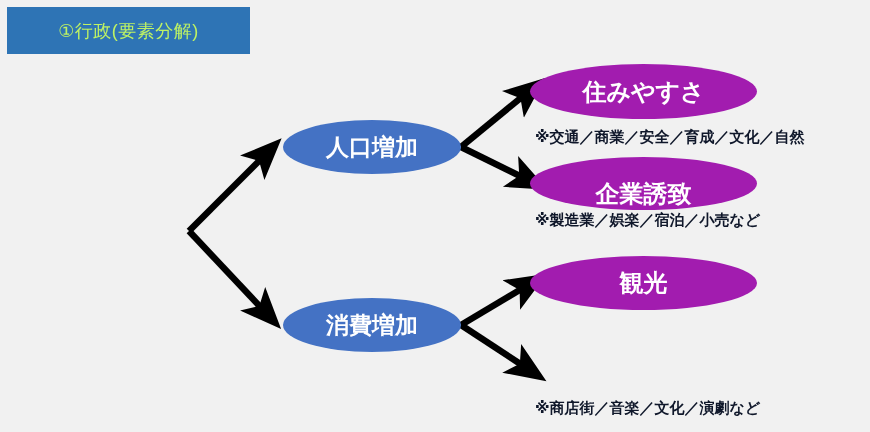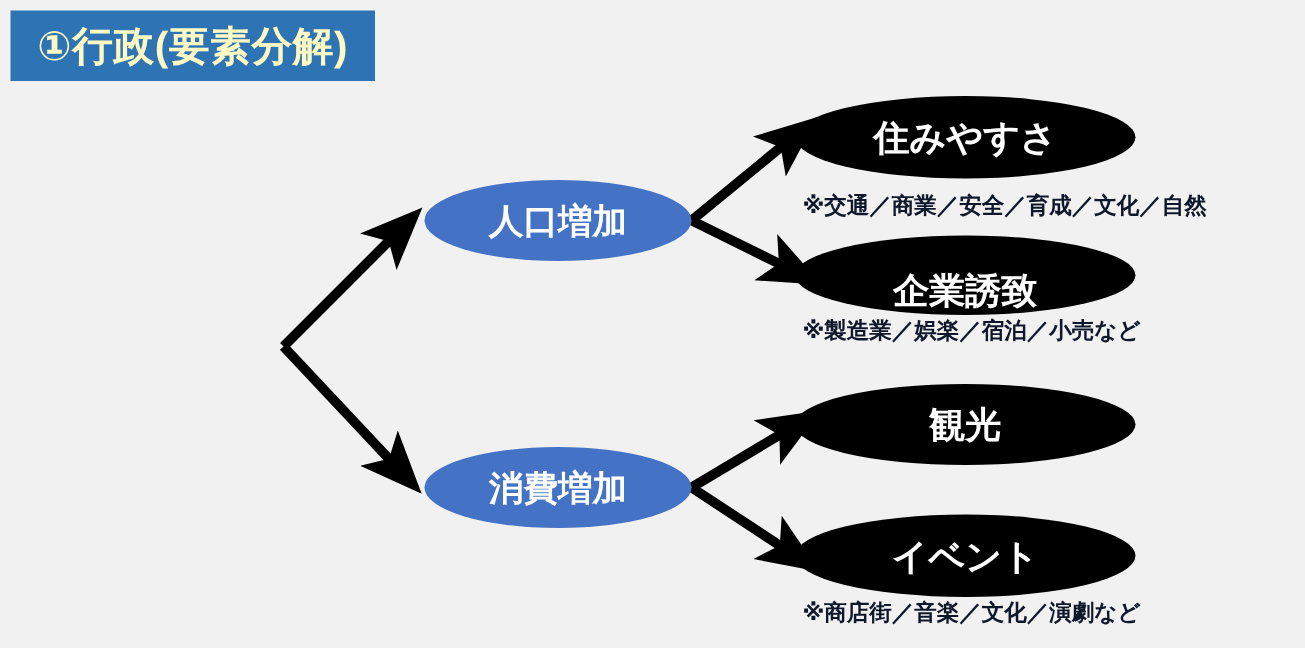--- a/index.html
+++ b/index.html
@@ -23,23 +23,23 @@
     top: 7px;
     width: 243px;
     height: 47px;
     background: #2E74B5;
     box-sizing: border-box;
     display: flex;
     align-items: center;
     justify-content: center;
   }
   #title-banner .title-text {
-    color: #fef9c3;
-    font-size: 27px;
-    font-weight: bold;
+    color: #bef264;
+    font-size: 18px;
+    font-weight: normal;
     letter-spacing: 0.5px;
     white-space: nowrap;
   }
 
   
   #arrow-layer {
     position: absolute;
     left: 0;
     top: 0;
     width: 870px;
@@ -63,21 +63,21 @@
     line-height: 1.25;
     font-size: 24px;
   }
   .node-mid {
     border-radius: 50%;
     background: #4472C4;
     font-size: 23px;
   }
   .node-leaf {
     border-radius: 50%;
-    background: #000000;
+    background: #a21caf;
     font-size: 24px;
   }
 
   
   .annotation {
     position: absolute;
     color: #0f172a;
     font-size: 15px;
     font-weight: bold;
     white-space: nowrap;
@@ -128,18 +128,15 @@
 
   <div class="node node-leaf" style="left:530px; top:157px; width:227px; height:53px;align-items:flex-end;">
     <span>企業誘致</span>
   </div>
   <div class="annotation" style="left:535px; top:211px;">※製造業／娯楽／宿泊／小売など</div>
 
   <div class="node node-leaf" style="left:530px; top:256px; width:227px; height:54px;align-items:center;">
     <span>観光</span>
   </div>
 
-  <div class="node node-leaf" style="left:530px; top:343px; width:227px; height:55px;">
-    <span>イベント</span>
-  </div>
   <div class="annotation" style="left:535px; top:399px;">※商店街／音楽／文化／演劇など</div>
 
 </div>
 
 </body></html>

